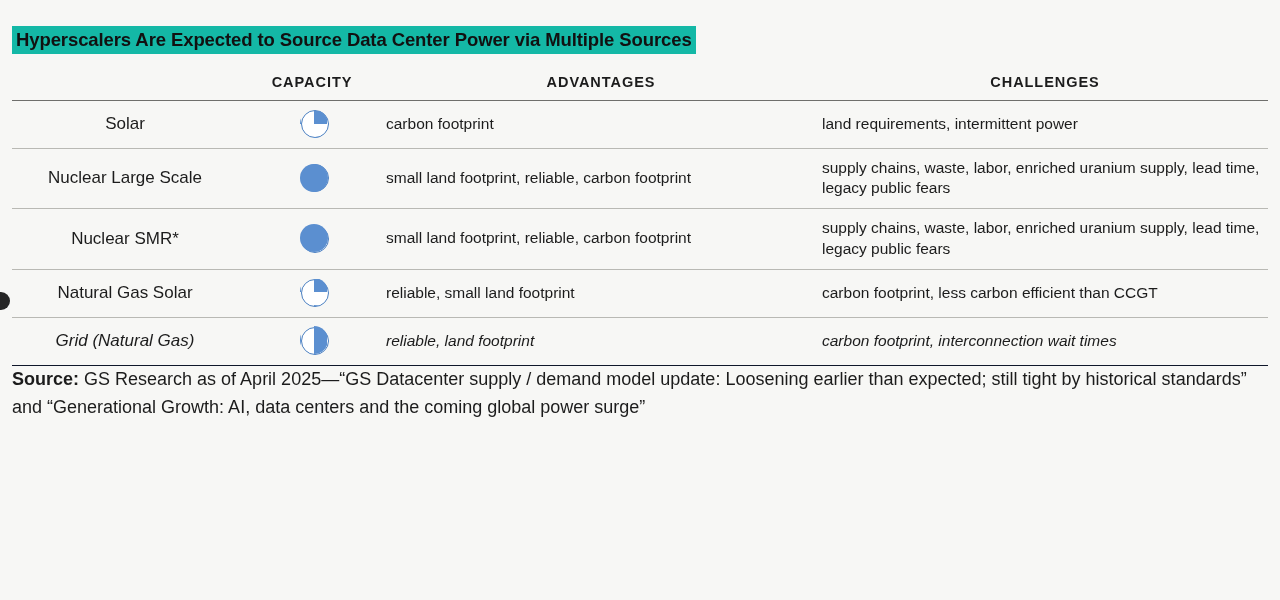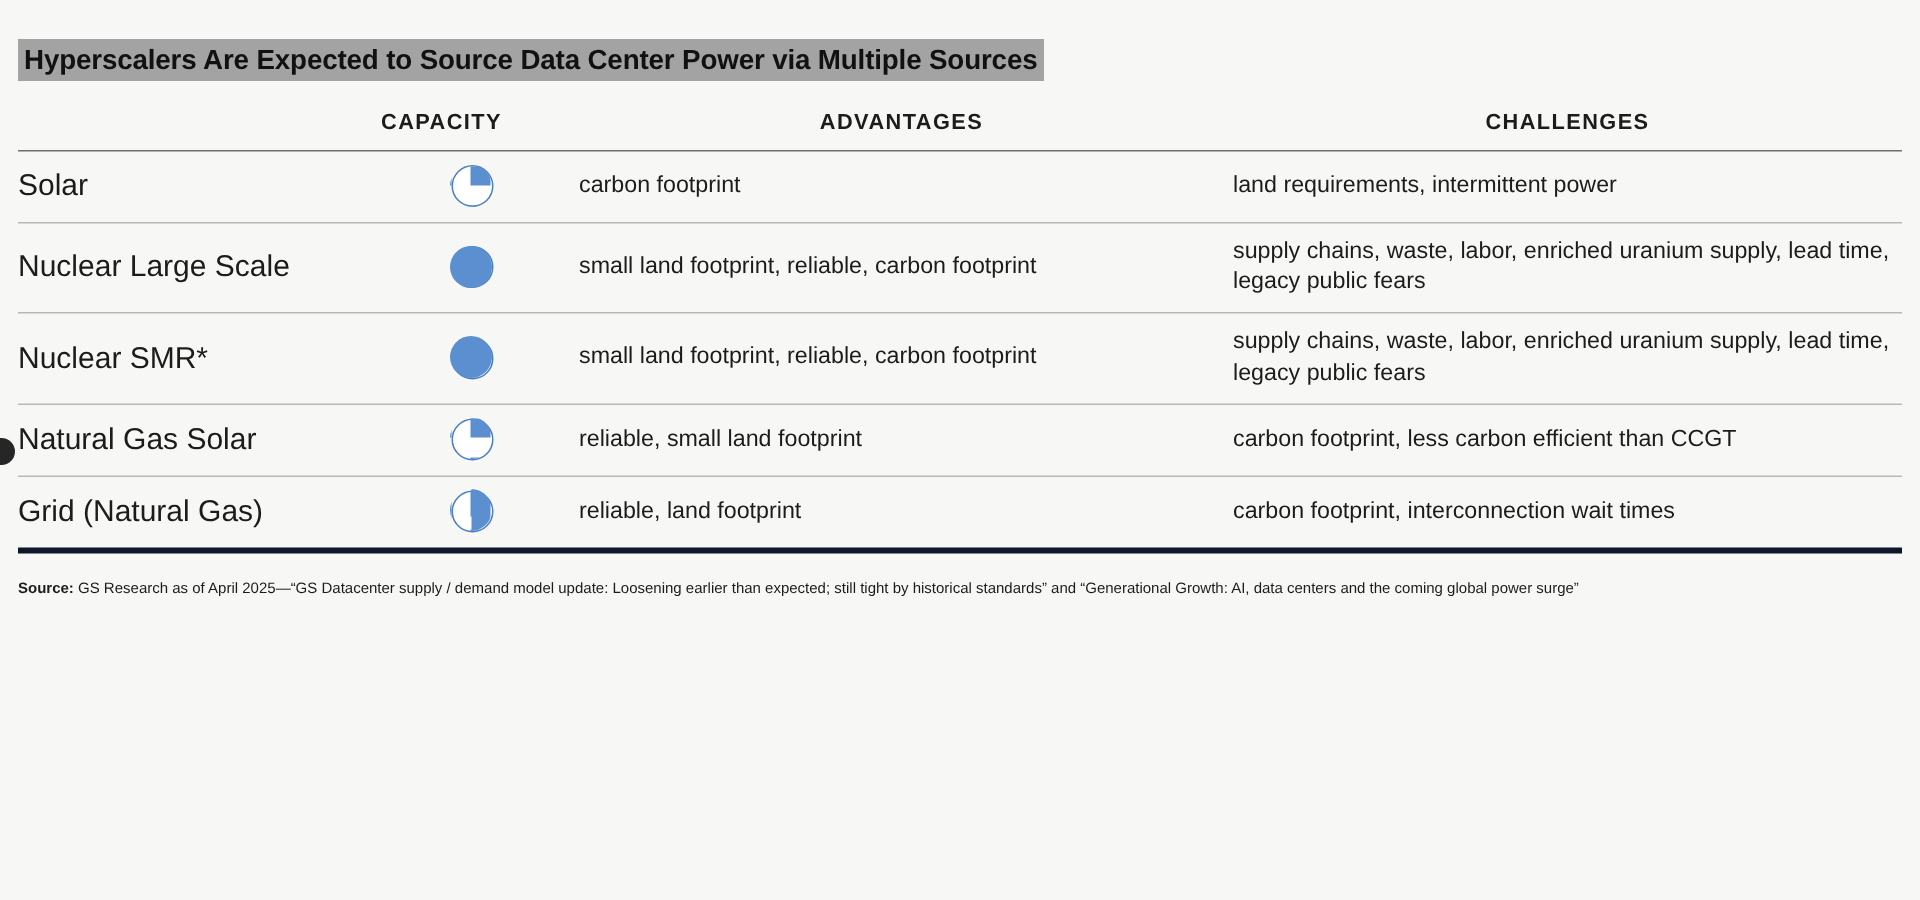--- a/index.html
+++ b/index.html
@@ -32,21 +32,21 @@
     background: #262626;
     border-radius: 50%;
     z-index: 10;
   }
 
   .title-wrap {
     padding: 26px 0 0 0;
   }
   .title {
     display: inline-block;
-    background: #a3a3a3;
+    background: #14b8a6;
     font-size: 18.5px;
     font-weight: bold;
     color: #111;
     line-height: 1.25;
     padding: 2px 4px 3px 4px;
     letter-spacing: -0.1px;
   }
 
   table.grid {
     width: 1256px;
@@ -62,39 +62,39 @@
   thead th {
     font-size: 14.5px;
     font-weight: bold;
     letter-spacing: 0.95px;
     color: #1c1c1c;
     text-align: center;
     padding: 0 0 10px 0;
     vertical-align: bottom;
   }
   thead th.h-name { }
-  thead th.h-cap { text-align: left; padding-right: 6px;}
+  thead th.h-cap { text-align: center; padding-right: 6px;}
   thead th.h-adv { padding-left: 10px; }
   thead th.h-chal { padding-left: 6px; }
 
   tbody tr { border-top: 1px solid #b9b9b4; }
   tbody tr:first-child { border-top: 1px solid #6f6f6c; }
-  tbody tr:last-child { border-bottom: 4px solid #0f172a; }
+  tbody tr:last-child { border-bottom: 1px solid #0f172a; font-style: italic; }
 
   tbody td {
     padding: 9px 0 10px 0;
     font-size: 15.5px;
     color: #1c1c1c;
     vertical-align: middle;
     line-height: 1.3;
   }
   td.name {
-    text-align: left;
+    text-align: center;
     padding-right: 16px;
-    font-size: 20px;
+    font-size: 17px;
     white-space: nowrap;
   }
   td.cap {
     text-align: center;
   }
   td.adv {
     padding-left: 10px;
     padding-right: 16px;
   }
   td.chal {
@@ -114,22 +114,21 @@
   }
   .pie .fill {
     position: absolute;
     left: -1.6px; top: -1.6px;
     width: 26px; height: 26px;
     border-radius: 50%;
     border: 1.6px solid transparent;
   }
 
   .source {
-    margin-top: 16px;
-    font-size: 10px;
+    font-size: 18px;
     line-height: 1.55;
     color: #1c1c1c;
     max-width: 1256px;
   }
   .source b { font-weight: bold; }
   .footnote {
     margin-top: 18px;
     font-size: 13.5px;
     color: #1c1c1c;
   }

